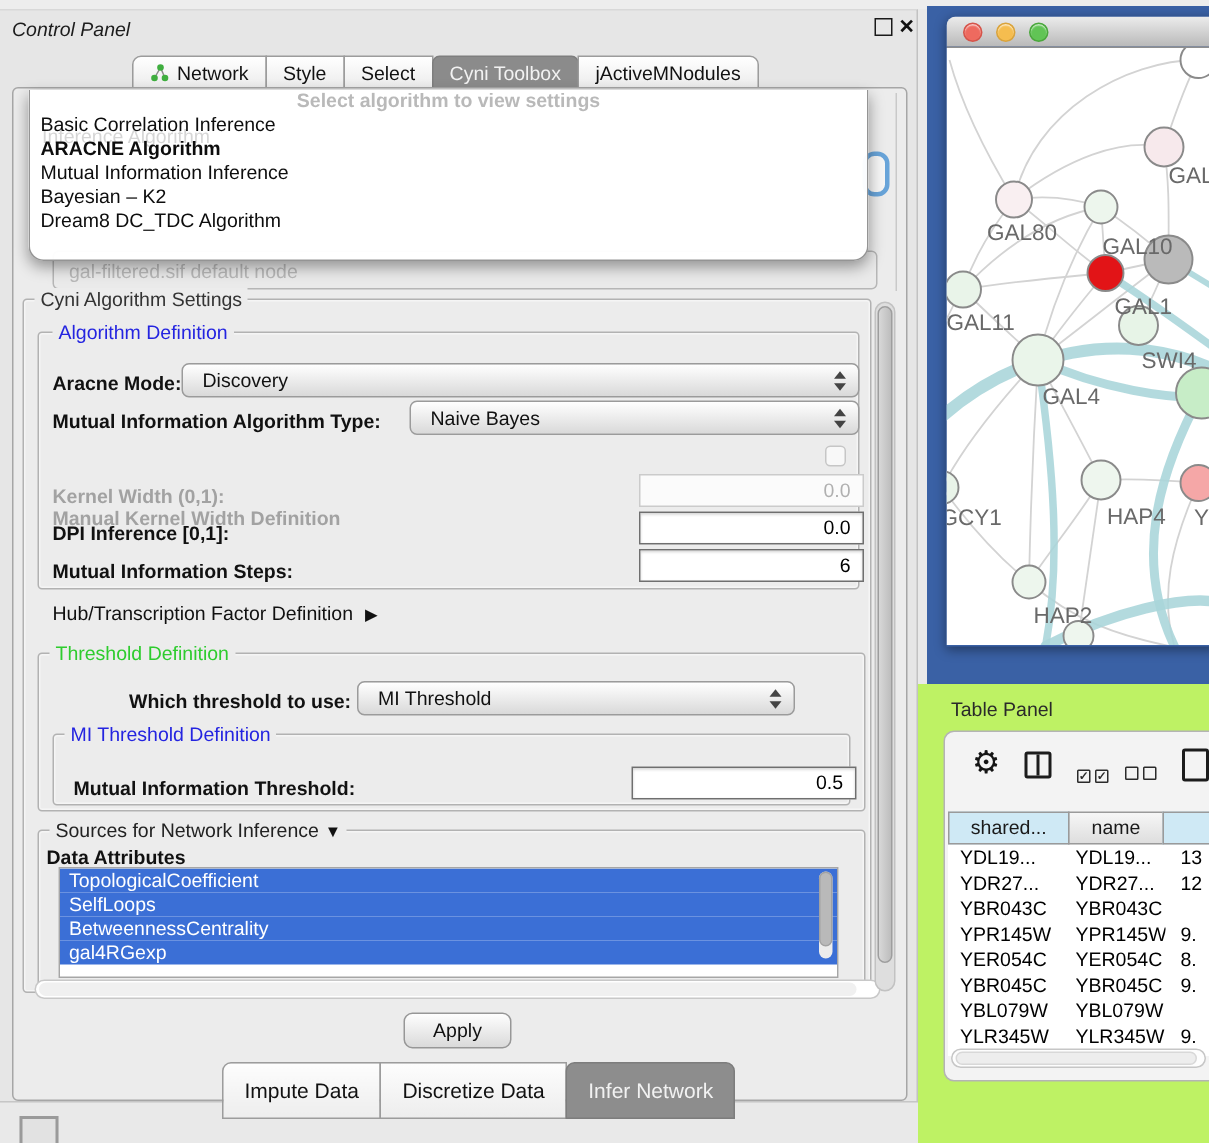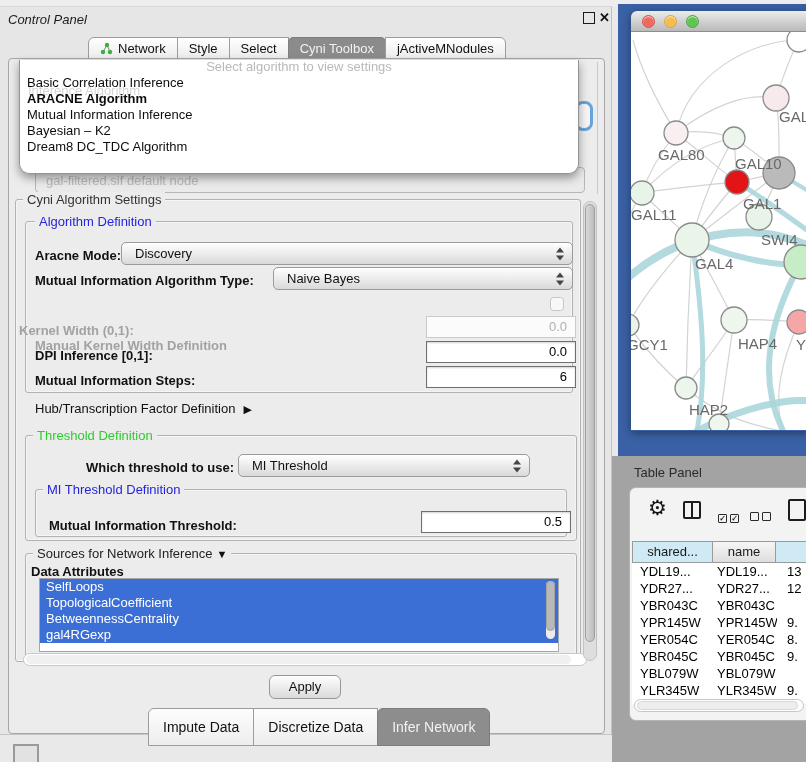--- a/index.html
+++ b/index.html
@@ -29,21 +29,21 @@
   .ghost-combo { position:absolute; left:26px; top:108px; width:550px; height:26px; border:1px solid #b6b6b6;
     border-radius:4px; background:#eaeaea; color:#b8b8b8; font-size:13px; line-height:25px; padding-left:10px; z-index:2; }
   .ghost-frag { position:absolute; left:566px; top:42px; width:18px; height:30px; border:3px solid #68a4d9;
     border-radius:8px; background:#f6f6f6; z-index:2; }
   .ghost-vline { position:absolute; left:588px; top:3px; width:1px; height:132px; background:#c9c9c9; z-index:1; }
 
   
   .dropdown { position:absolute; left:10px; top:1px; width:560px; height:114px; z-index:30;
     background:rgba(255,255,255,0.97); border:1px solid #949494; border-top:none;
     border-radius:0 0 10px 10px; box-shadow:0 4px 10px rgba(0,0,0,0.38); overflow:hidden; }
-  .dd-placeholder { height:15px; text-align:center; color:#b9b9b9; font-size:13px; line-height:14px; }
+  .dd-placeholder { height:15px; text-align:center; color:#b9b9b9; font-size:13px; line-height:14px;font-weight:bold; }
   .dd-ghost-label { position:absolute; left:8px; top:23px; font-size:13px; color:#8a8a8a; opacity:0.35; }
   .dd-item { height:16px; line-height:16px; font-size:13px; color:#0d0d0d; padding-left:7px; position:relative; }
   .dd-item.bold { font-weight:bold; }
 
   
   .grp { position:absolute; border:1px solid #b2b2b2; border-radius:3px; box-shadow:inset 0 0 0 1px #f5f5f5; }
   .grp-label { position:absolute; font-size:13px; background:#ececec; padding:0 4px; white-space:nowrap; z-index:3; }
   .lbl { position:absolute; font-size:13px; color:#111; white-space:nowrap; }
   .lbl.b { font-weight:bold; }
   .lbl.dis { color:#a2a2a2; }
@@ -93,21 +93,21 @@
   .net-window { position:absolute; left:13px; top:7px; width:180px; height:420px; border-radius:6px 0 0 0; overflow:hidden;
     box-shadow:0 2px 8px rgba(0,0,0,0.4); }
   .net-titlebar { height:21px; background:linear-gradient(#ececec,#b9b9b9); border-bottom:1px solid #8e8e8e; position:relative; }
   .tl { position:absolute; top:4px; width:13px; height:13px; border-radius:50%; box-shadow:inset 0 1px 1px rgba(255,255,255,0.7); }
   .tl.red { left:11px; background:#ee6a5f; border:1px solid #d5544a; }
   .tl.yellow { left:33px; background:#f5bd4f; border:1px solid #d9a33c; }
   .tl.green { left:55px; background:#61c455; border:1px solid #4aa73c; }
   .net-canvas { position:relative; width:180px; height:398px; background:#fff; }
   .net-canvas svg { position:absolute; left:0; top:0; }
 
-  .table-area { position:absolute; left:612px; top:456px; width:194px; height:306px; background:#a3a3a3; }
+  .table-area { position:absolute; left:612px; top:456px; width:194px; height:306px; background:#bef264; }
   .tp-title { position:absolute; left:22px; top:9px; font-size:13px; color:#2a2a2a; }
   .tp-box { position:absolute; left:17px; top:31px; width:182px; height:234px; background:#f3f3f3;
     border:1px solid #b4b4b4; border-radius:7px 0 0 7px; overflow:hidden; }
   .tp-toolbar { position:absolute; left:0; top:0; width:100%; height:48px; }
   .gear { position:absolute; left:18px; top:8px; font-size:21px; color:#141414; }
   .col-icon { position:absolute; left:53px; top:13px; width:18px; height:18px; border:2px solid #1c1c1c; border-radius:2px; }
   .col-icon:before { content:""; position:absolute; left:6px; top:0; width:2px; height:14px; background:#1c1c1c; }
   .cb { display:inline-block; width:9px; height:9px; border:1.5px solid #2a2a2a; border-radius:1px; margin-right:3px;
     font-size:8px; line-height:8px; color:#2a2a2a; text-align:center; font-weight:bold; }
   .cb-pair { position:absolute; top:19px; }
@@ -204,21 +204,21 @@
 
       <div class="lbl b" style="left:26px; top:214px;">Mutual Information Algorithm Type:</div>
       <div class="combo" style="left:264px; top:208px; width:300px;">
         <span>Naive Bayes</span>
         <span class="spin"></span>
       </div>
 
       <div class="lbl b dis" style="left:26px; top:239px;margin-top:40px;">Manual Kernel Width Definition</div>
       <div class="checkbox" style="left:541px; top:238px;"></div>
 
-      <div class="lbl b dis" style="left:10px; top:264px;">Kernel Width (0,1):</div>
+      <div class="lbl b dis" style="left:26px; top:264px;">Kernel Width (0,1):</div>
       <div class="field dis" style="left:417px; top:257px; width:150px;">0.0</div>
 
       <div class="lbl b" style="left:26px; top:289px;">DPI Inference [0,1]:</div>
       <div class="field" style="left:417px; top:282px; width:150px;">0.0</div>
 
       <div class="lbl b" style="left:26px; top:314px;">Mutual Information Steps:</div>
       <div class="field" style="left:417px; top:307px; width:150px;">6</div>
 
       <div class="lbl" style="left:26px; top:342px;">
         <span>Hub/Transcription Factor Definition</span><span class="arrow-right">▶</span>
@@ -239,22 +239,22 @@
       <div class="field" style="left:412px; top:452px; width:150px;">0.5</div>
 
       <div class="grp" style="left:16px; top:494px; width:552px; height:108px;"></div>
       <div class="grp-label" style="left:24px; top:487px; color:#222;">
         <span>Sources for Network Inference</span><span class="arrow-down">▼</span>
       </div>
       <div class="lbl b" style="left:22px; top:505px;">Data Attributes</div>
 
       <div class="listbox">
         <div>
+            <div class="list-item">TopologicalCoefficient</div>
             <div class="list-item">SelfLoops</div>
-            <div class="list-item">TopologicalCoefficient</div>
             <div class="list-item">BetweennessCentrality</div>
             <div class="list-item">gal4RGexp</div>
           </div>
         <div class="list-vscroll">
             <div class="th"></div>
           </div>
       </div>
 
       <div class="hscroll">
           <div class="th"></div>

